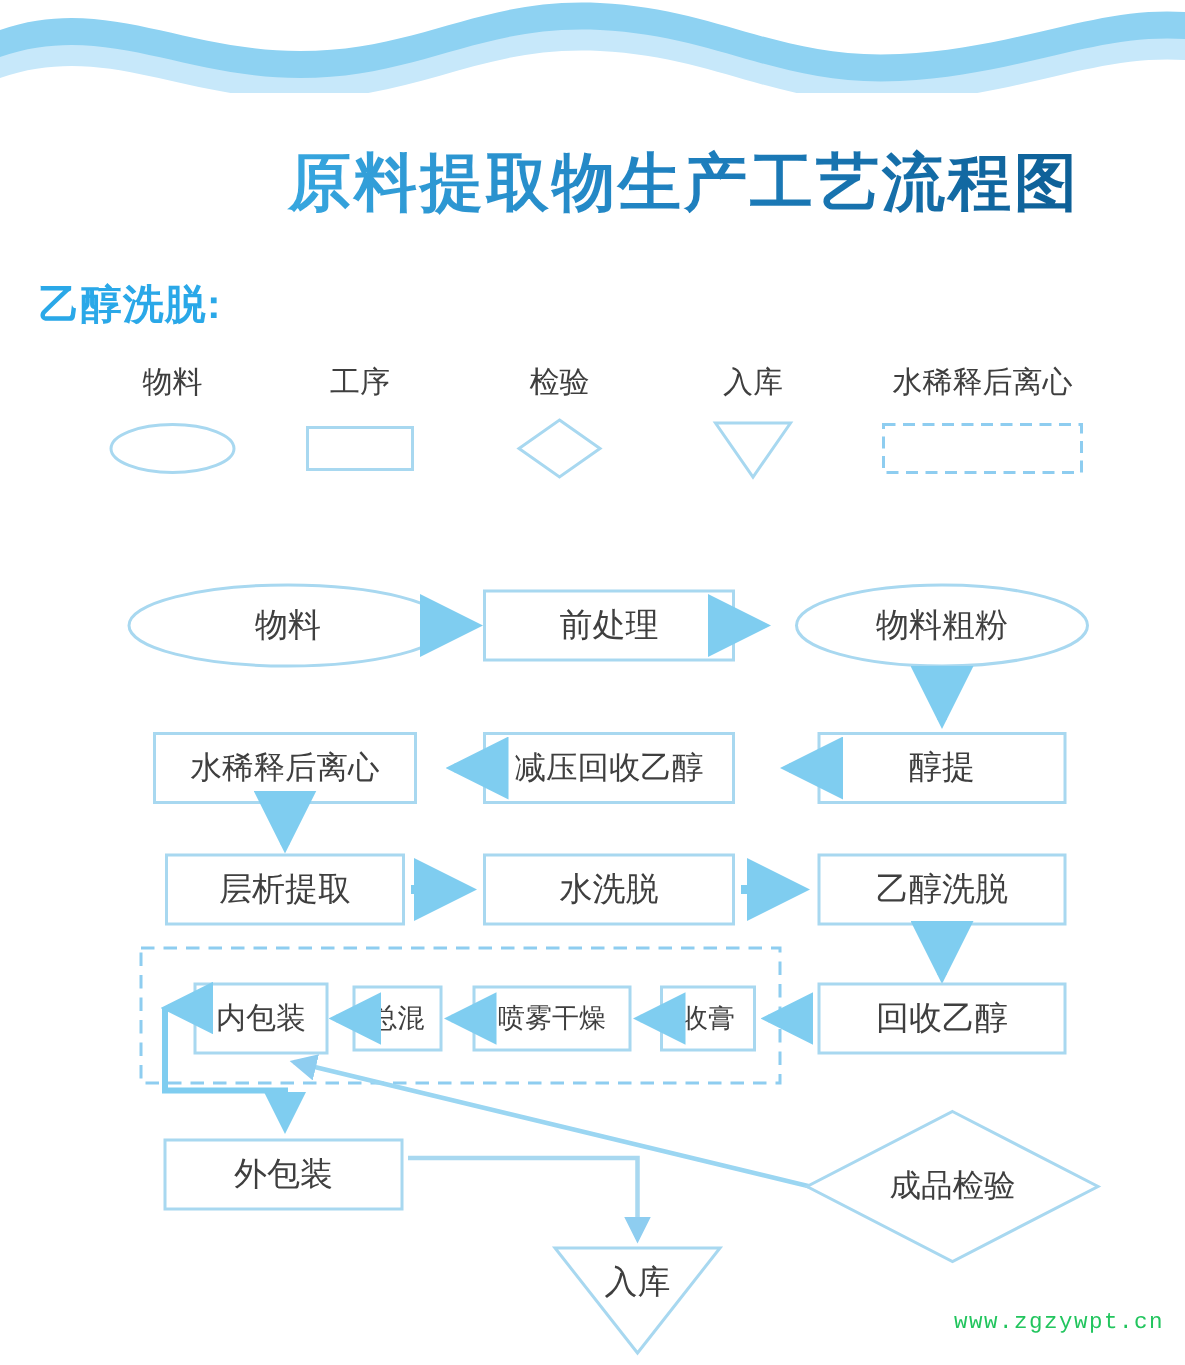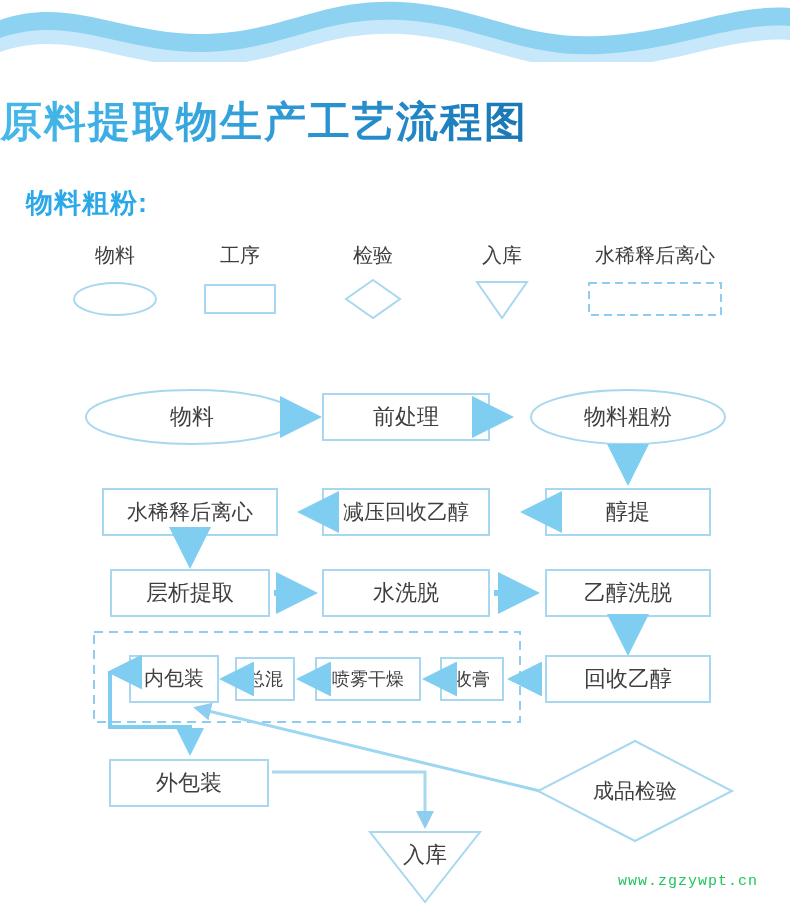--- a/index.html
+++ b/index.html
@@ -12,21 +12,21 @@
   }
   #page{position:relative;width:790px;height:910px;}
 
   
   .wave-wrap{position:absolute;left:0;top:0;width:790px;height:62px;overflow:hidden;}
   .wave-wrap svg{display:block;}
 
   
   .title{
     position:absolute;left:0;top:96px;width:720px;
-    text-align:left;
+    text-align:right;
     font-size:42px;font-weight:bold;letter-spacing:2px;
     line-height:52px;
     background:linear-gradient(90deg,#46b9ea 0%,#36a5de 28%,#1f81c0 62%,#0d5f96 100%);
     -webkit-background-clip:text;background-clip:text;
     color:transparent;-webkit-text-fill-color:transparent;
     white-space:nowrap;
   }
 
   
   .legend-heading{
@@ -46,40 +46,40 @@
   #flow{position:absolute;left:0;top:360px;}
   .nodetext{
     font-family:"Liberation Sans","DejaVu Sans",sans-serif;
     fill:#3f3f3f;
     text-anchor:middle;
     dominant-baseline:middle;
   }
 
   
   .watermark{
-    position:absolute;right:32px;top:873px;
+    position:absolute;right:14px;top:873px;
     font-family:"Liberation Mono","DejaVu Sans Mono",monospace;
     font-size:15px;color:#22c55e;letter-spacing:1px;white-space:nowrap;
   }
 </style>
 </head>
 <body>
 
 <div id="page">
 
   <div class="wave-wrap">
     <svg width="790" height="62" viewBox="0 0 790 62" xmlns="http://www.w3.org/2000/svg">
       <path fill="#8ed2f2" d="M0,20 C70,-4 120,34 200,34 C280,34 320,-2 400,2 C480,6 520,40 600,36 C680,32 730,4 790,8 L790,30 C730,26 680,54 600,58 C520,62 480,28 400,24 C320,20 280,56 200,56 C120,56 70,18 0,42 Z"></path>
       <path fill="#c7e8fa" d="M0,38 C70,14 120,52 200,52 C280,52 320,16 400,20 C480,24 520,58 600,54 C680,50 730,22 790,26 L790,40 C730,36 680,64 600,68 C520,72 480,38 400,34 C320,30 280,66 200,66 C120,66 70,28 0,52 Z"></path>
     </svg>
   </div>
 
   <div class="title">原料提取物生产工艺流程图</div>
 
-  <div class="legend-heading">物料粗粉:</div>
+  <div class="legend-heading">乙醇洗脱:</div>
 
   <div class="legend-item" style="left:60px;top:243px;width:110px;">
     <div class="legend-label">物料</div>
     <div class="legend-shape">
       <svg width="86" height="36" viewBox="0 0 86 36">
         <ellipse cx="43" cy="18" rx="41" ry="16" fill="none" stroke="#a8d8f0" stroke-width="2"></ellipse>
       </svg>
     </div>
   </div>
 

